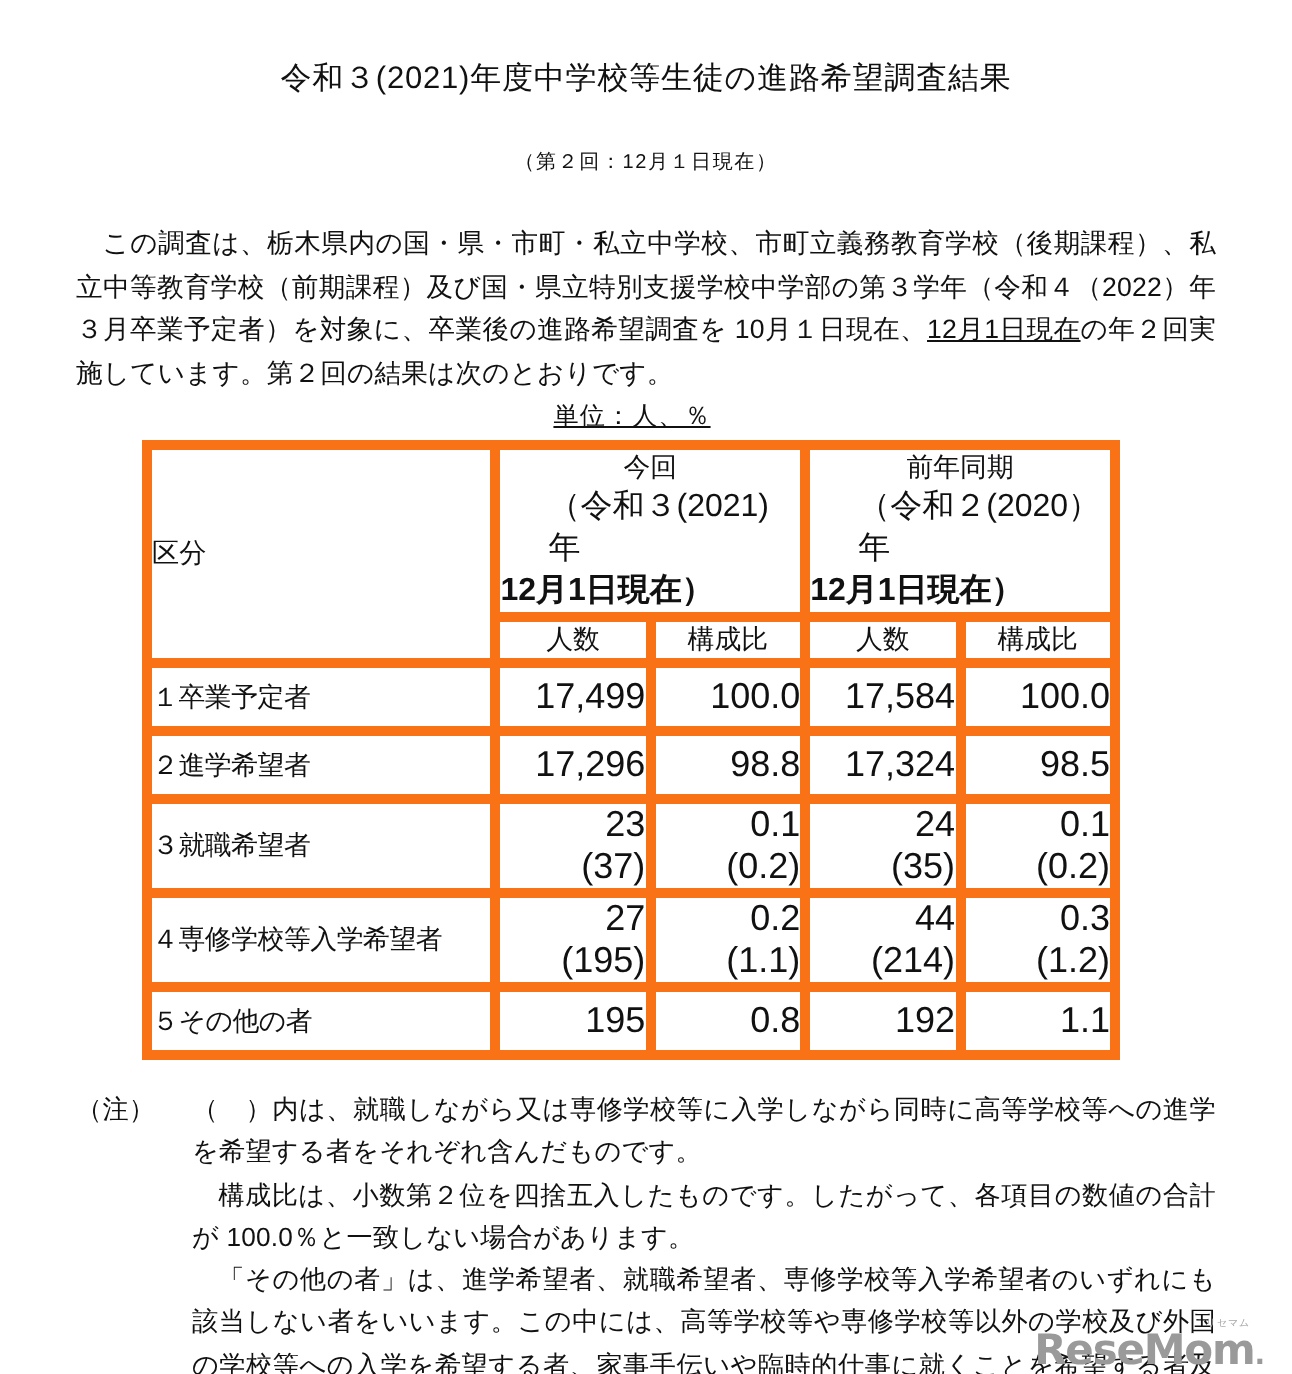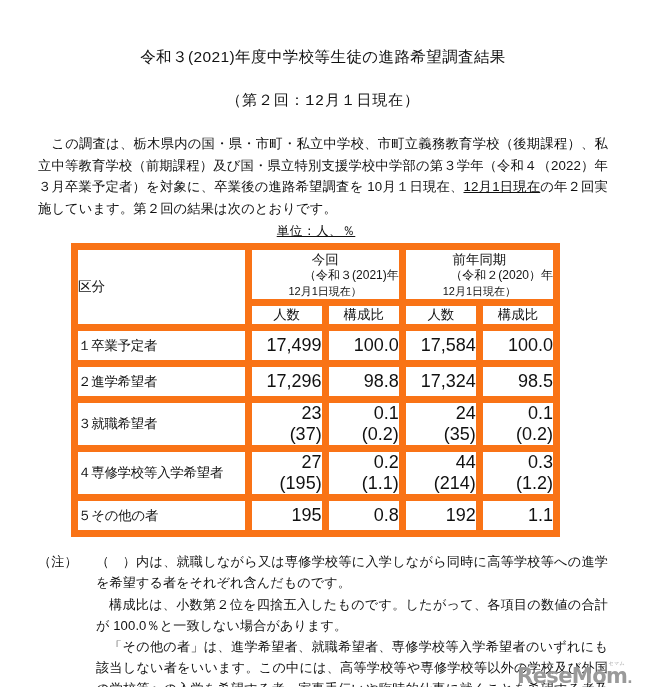--- a/index.html
+++ b/index.html
@@ -13,42 +13,41 @@
     font-family: "Liberation Sans", "DejaVu Sans", sans-serif;
     color: #111111;
     position: relative;
     overflow: hidden;
   }
   .page {
     position: relative;
     width: 646px;
     height: 687px;
     box-sizing: border-box;
-    padding: 17px 38px;
+    padding: 0 38px;
   }
 
   
   .title-block {
     padding-top: 30px;
     text-align: center;
   }
   .doc-title {
     font-size: 15.5px;
     letter-spacing: 0.4px;
     line-height: 1.3;
     margin: 0;
     font-weight: normal;
   }
   .doc-subtitle {
-    font-size: 15px;
+    font-size: 10px;
     letter-spacing: 0.8px;
     margin: 0;
     padding-top: 24px;
     font-weight: normal;
-    font-family: Liberation Mono, monospace;
   }
 
   
   .body-block {
     padding-top: 23px;
   }
   .para {
     font-size: 13.3px;
     line-height: 1.62;
     margin: 0;
@@ -78,21 +77,21 @@
     padding-left: 33px;
     padding-right: 48px;
   }
   table.stat {
     border-collapse: collapse;
     width: 100%;
     table-layout: fixed;
     font-size: 13px;
   }
   table.stat th, table.stat td {
-    border: 7px solid #f97316;
+    border: 5px solid #f97316;
     padding: 0;
     vertical-align: middle;
     font-weight: normal;
   }
   
   col.c-cat  { width: 36.0%; }
   col.c-n1   { width: 16.0%; }
   col.c-p1   { width: 16.0%; }
   col.c-n2   { width: 16.0%; }
   col.c-p2   { width: 16.0%; }
@@ -104,22 +103,22 @@
     height: 56px;
     box-sizing: border-box;
   }
   th.period {
     padding: 4px 6px 4px 6px;
     height: 56px;
     box-sizing: border-box;
     line-height: 1.32;
   }
   .p-main  { display:block; text-align:center; font-size: 13.4px; }
-  .p-sub1  { display:block; text-align:right;  font-size: 12px; letter-spacing: 0px; }
-  .p-sub2  { display:block; text-align:center; font-size: 11.0px; letter-spacing: 0px; }
+  .p-sub1  { display:block; text-align:left;  font-size: 16px; letter-spacing: 0px; margin-left: 24px; }
+  .p-sub2  { display:block; text-align:left; font-size: 16px; letter-spacing: 0px; font-weight: bold; }
 
   th.sub {
     text-align: center;
     font-size: 13.4px;
     padding: 3px 0 4px 0;
   }
   
   .dotted-left { border-left: 1px dotted #555 !important; margin-top: 44px; }
   .solid-left  { border-left: 1px solid #444 !important; }
 

